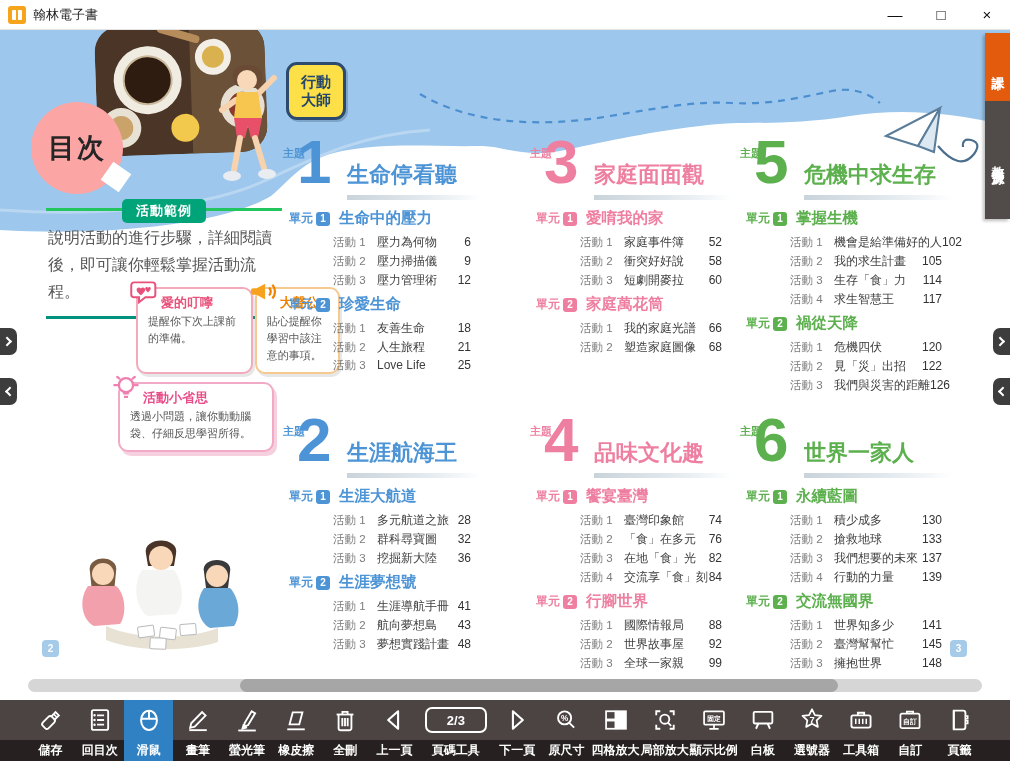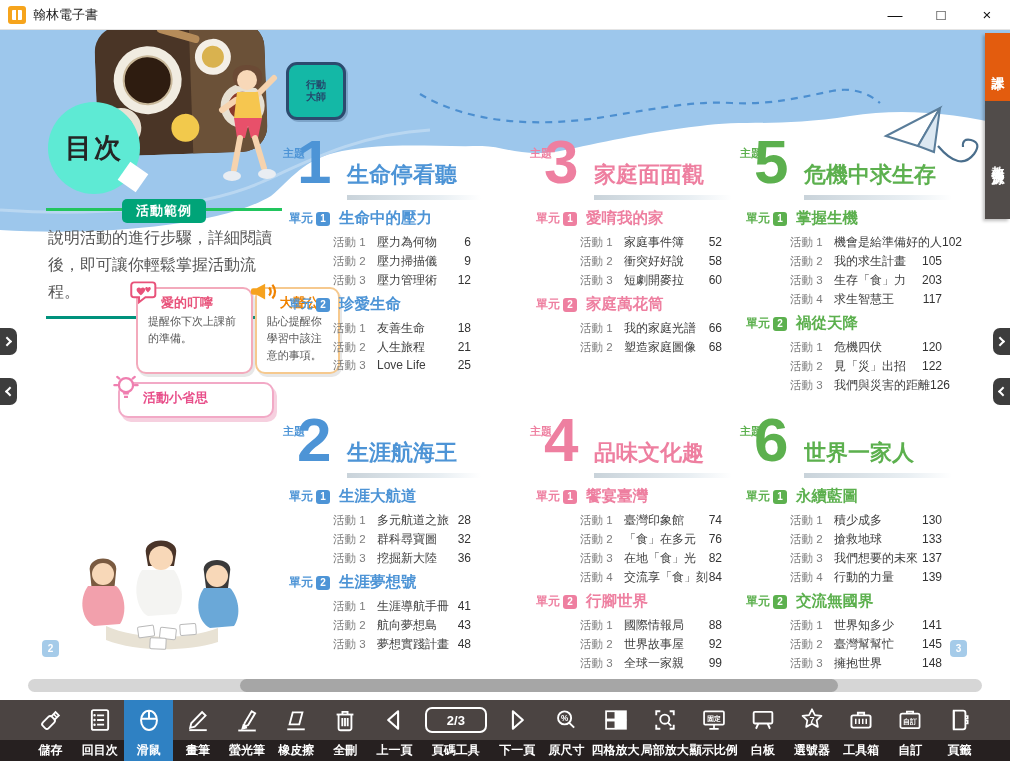--- a/index.html
+++ b/index.html
@@ -18,38 +18,38 @@
   .title-text { font-size:13px; color:#1c1c1c; }
   .win-controls { margin-left:auto; display:flex; height:30px; }
   .win-btn { width:46px; display:flex; align-items:center; justify-content:center;
     font-size:15px; color:#111; cursor:pointer; }
 
   
   .main { position:relative; width:1010px; height:670px; background:#fff; overflow:hidden; }
   .wave-svg { position:absolute; left:0; top:0; z-index:0; }
 
   
-  .toc-circle { position:absolute; left:48px; top:72px; width:92px; height:92px;
-    background:#5eead4; border-radius:50%; display:flex; align-items:center;
+  .toc-circle { position:absolute; left:31px; top:72px; width:92px; height:92px;
+    background:#fca5a5; border-radius:50%; display:flex; align-items:center;
     justify-content:center; z-index:3; }
   .toc-circle::after { content:''; position:absolute; right:-4px; bottom:6px;
     width:22px; height:22px; background:#fff; transform:rotate(35deg); }
   .toc-text { font-size:27px; font-weight:bold; color:#252525; letter-spacing:2px; }
 
   
   .collage { position:absolute; left:96px; top:-6px; width:170px; height:130px;
     z-index:2; transform:rotate(-2deg); }
   .girl { position:absolute; left:206px; top:28px; z-index:3; }
   .kids { position:absolute; left:76px; top:478px; z-index:1; }
   .plane { position:absolute; left:878px; top:58px; z-index:2; }
 
   
   .nav-buttons { position:absolute; left:286px; top:32px; display:flex; gap:9px; z-index:3; }
-  .btn-round { width:60px; height:58px; background:#14b8a6; border:3px solid #2c4a6e;
-    border-radius:11px; color:#24476b; font-weight:bold; font-size:10px; line-height:1.2;
+  .btn-round { width:60px; height:58px; background:#fde047; border:3px solid #2c4a6e;
+    border-radius:11px; color:#24476b; font-weight:bold; font-size:15px; line-height:1.2;
     display:flex; flex-direction:column; align-items:center; justify-content:center;
     box-shadow:2px 2px 0 rgba(44,74,110,.28); cursor:pointer; }
 
   
   .legend { position:absolute; left:46px; top:178px; width:236px;
     border-top:3px solid #22c55e; border-bottom:3px solid #00927c;
     padding:13px 2px 10px; z-index:1; }
   .legend-banner { position:absolute; top:-12px; left:50%; transform:translateX(-50%);
     background:#00a478; color:#fff; font-size:13px; font-weight:bold;
     padding:3px 14px; border-radius:5px; letter-spacing:1px; white-space:nowrap; }
@@ -242,20 +242,21 @@
       </div>
     </div>
   <div class="callout-wide" id="callout-wide">
       <div class="callout co-b" style="--ac: #e84f8a; --bc: #f2a9c6;">
         <span class="co-icon"><svg viewBox="0 0 24 24" fill="none" stroke="#ef7fb0" stroke-width="1.6">
             <circle cx="12" cy="10" r="5" fill="#fff"></circle>
             <path d="M10 15.8h4M10.6 18.3h2.8"></path>
             <path d="M3.8 10h2M18.2 10h2M5.8 4.2 7.3 5.4M18.2 4.2 16.7 5.4" stroke-linecap="round"></path>
           </svg></span>
         <div class="co-title">活動小省思</div>
+        <div class="co-body">透過小問題，讓你動動腦袋、仔細反思學習所得。</div>
       </div>
     </div>
 
   <div class="col" id="col1">
       <div class="theme" style="--c: #4d94d6;">
         <div class="t-head">
           <div class="t-label">主題</div>
           <div class="t-num">1</div>
           <div class="t-title">生命停看聽</div>
           <div class="t-bar"></div>
@@ -501,21 +502,21 @@
               <span class="a-page">102</span>
             </div>
             <div class="act">
               <span class="a-no">活動 2</span>
               <span class="a-name">我的求生計畫</span>
               <span class="a-page">105</span>
             </div>
             <div class="act">
               <span class="a-no">活動 3</span>
               <span class="a-name">生存「食」力</span>
-              <span class="a-page">203</span>
+              <span class="a-page">114</span>
             </div>
             <div class="act">
               <span class="a-no">活動 4</span>
               <span class="a-name">求生智慧王</span>
               <span class="a-page">117</span>
             </div>
           </div>
         </div>
         <div class="unit">
           <div class="u-head">

